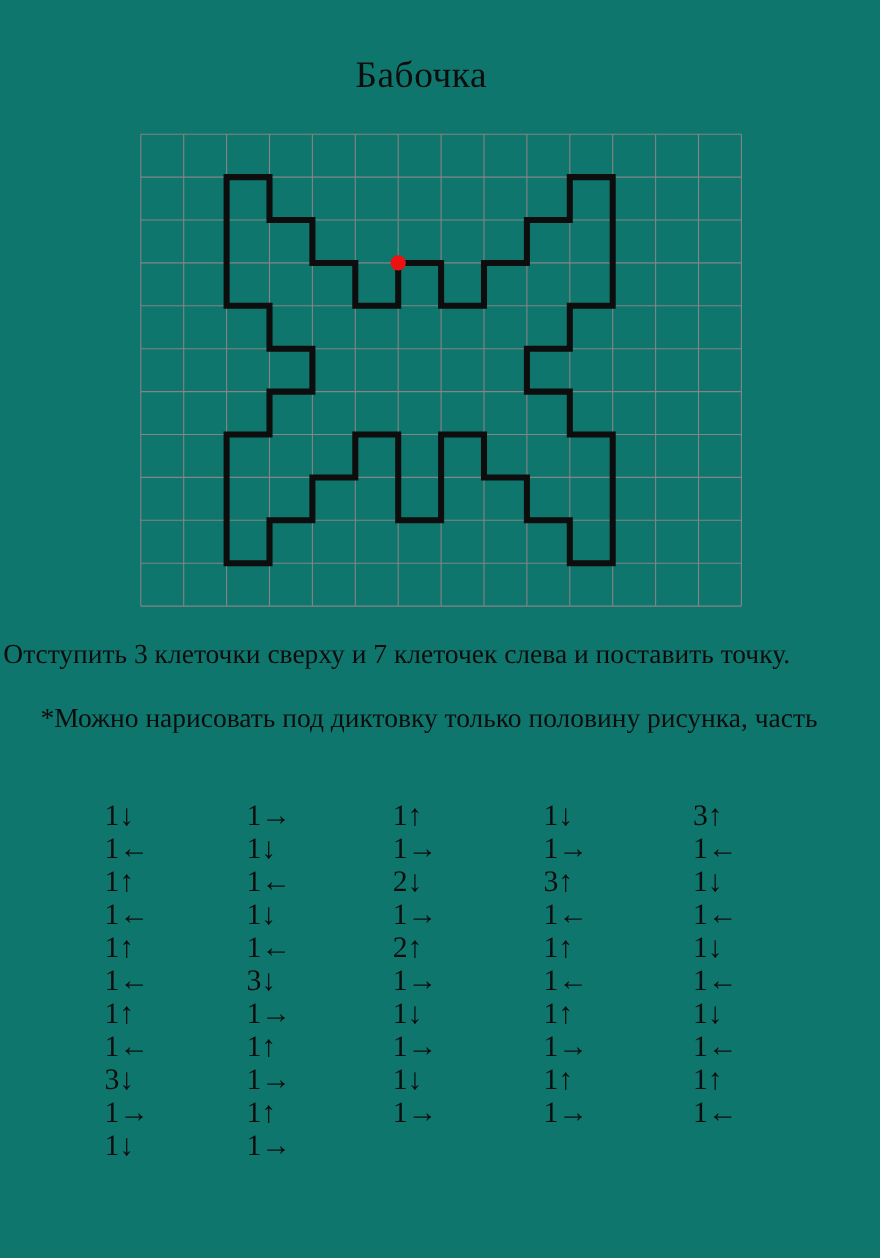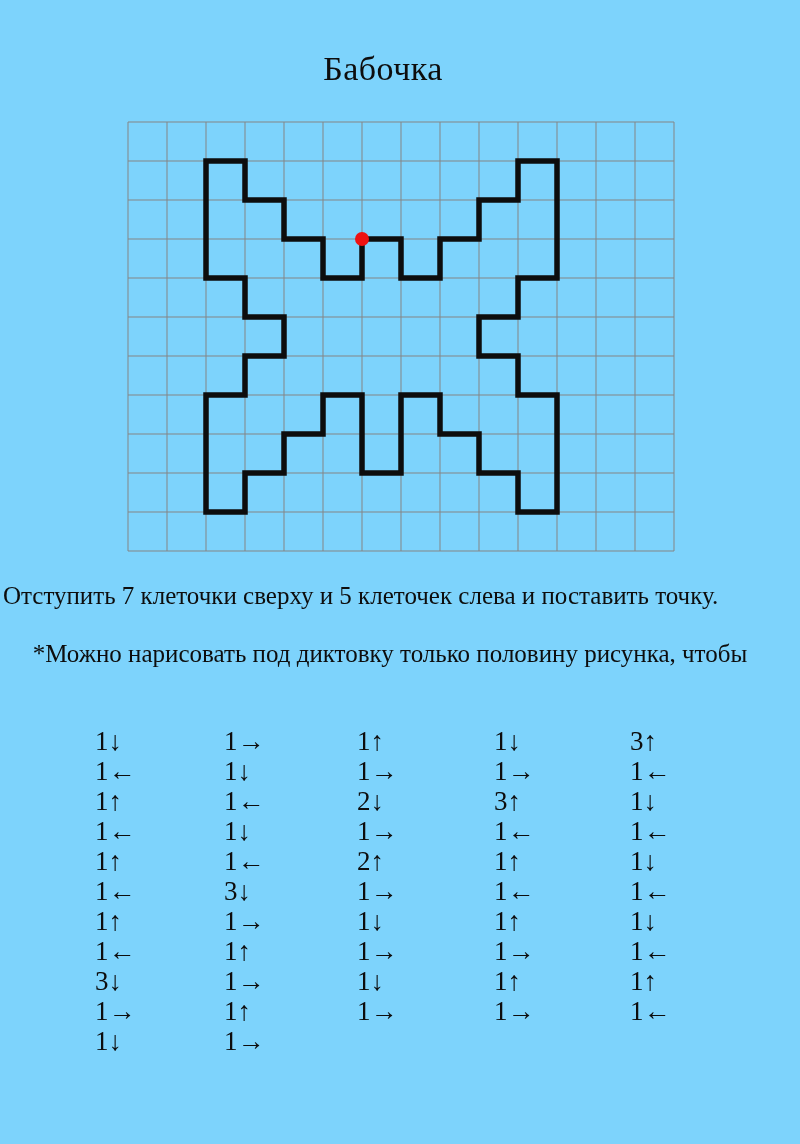--- a/index.html
+++ b/index.html
@@ -1,19 +1,19 @@
 <!DOCTYPE html>
 <html><head>
 <meta charset="utf-8">
 <style>
   html,body{margin:0;padding:0;background:#ffffff;}
   .page{
     position:relative;
     width:800px;height:1144px;
-    background:#7dd3fc;
+    background:#0f766e;
     font-family:"Liberation Serif","DejaVu Serif",serif;
     color:#0d0d0d;
     overflow:hidden;
   }
   .title{
     position:absolute;
     top:50px;left:0;width:766px;
     text-align:center;
     font-size:34px;
     letter-spacing:0.5px;
@@ -76,24 +76,24 @@
       <line y1="356" y2="356" x1="128" x2="674" stroke="#858585" stroke-width="1"></line>
       <line y1="395" y2="395" x1="128" x2="674" stroke="#858585" stroke-width="1"></line>
       <line y1="434" y2="434" x1="128" x2="674" stroke="#858585" stroke-width="1"></line>
       <line y1="473" y2="473" x1="128" x2="674" stroke="#858585" stroke-width="1"></line>
       <line y1="512" y2="512" x1="128" x2="674" stroke="#858585" stroke-width="1"></line>
       <line y1="551" y2="551" x1="128" x2="674" stroke="#858585" stroke-width="1"></line>
       <polygon points="362,239 362,278 323,278 323,239 284,239 284,200 245,200 245,161 206,161 206,278 245,278 245,317 284,317 284,356 245,356 245,395 206,395 206,512 245,512 245,473 284,473 284,434 323,434 323,395 362,395 362,473 401,473 401,395 440,395 440,434 479,434 479,473 518,473 518,512 557,512 557,395 518,395 518,356 479,356 479,317 518,317 518,278 557,278 557,161 518,161 518,200 479,200 479,239 440,239 440,278 401,278 401,239" fill="none" stroke="#0d0d0d" stroke-width="5.5" stroke-linejoin="miter"></polygon>
       <circle cx="362" cy="239" r="7" fill="#ee1111"></circle>
     </svg>
 
-  <div class="instruction">Отступить 7 клеточки сверху и 5 клеточек слева и поставить точку.</div>
+  <div class="instruction">Отступить 3 клеточки сверху и 7 клеточек слева и поставить точку.</div>
 
   <div class="note">
-    <div>*Можно нарисовать под диктовку только половину рисунка, чтобы</div>
+    <div>*Можно нарисовать под диктовку только половину рисунка, часть</div>
   </div>
 
   <div id="dictation" class="dictation">
       <span class="dict-cell" style="left: 95px; top: 726px;">1↓</span>
       <span class="dict-cell" style="left: 224px; top: 726px;">1→</span>
       <span class="dict-cell" style="left: 357px; top: 726px;">1↑</span>
       <span class="dict-cell" style="left: 494px; top: 726px;">1↓</span>
       <span class="dict-cell" style="left: 630px; top: 726px;">3↑</span>
       <span class="dict-cell" style="left: 95px; top: 756px;">1←</span>
       <span class="dict-cell" style="left: 224px; top: 756px;">1↓</span>

